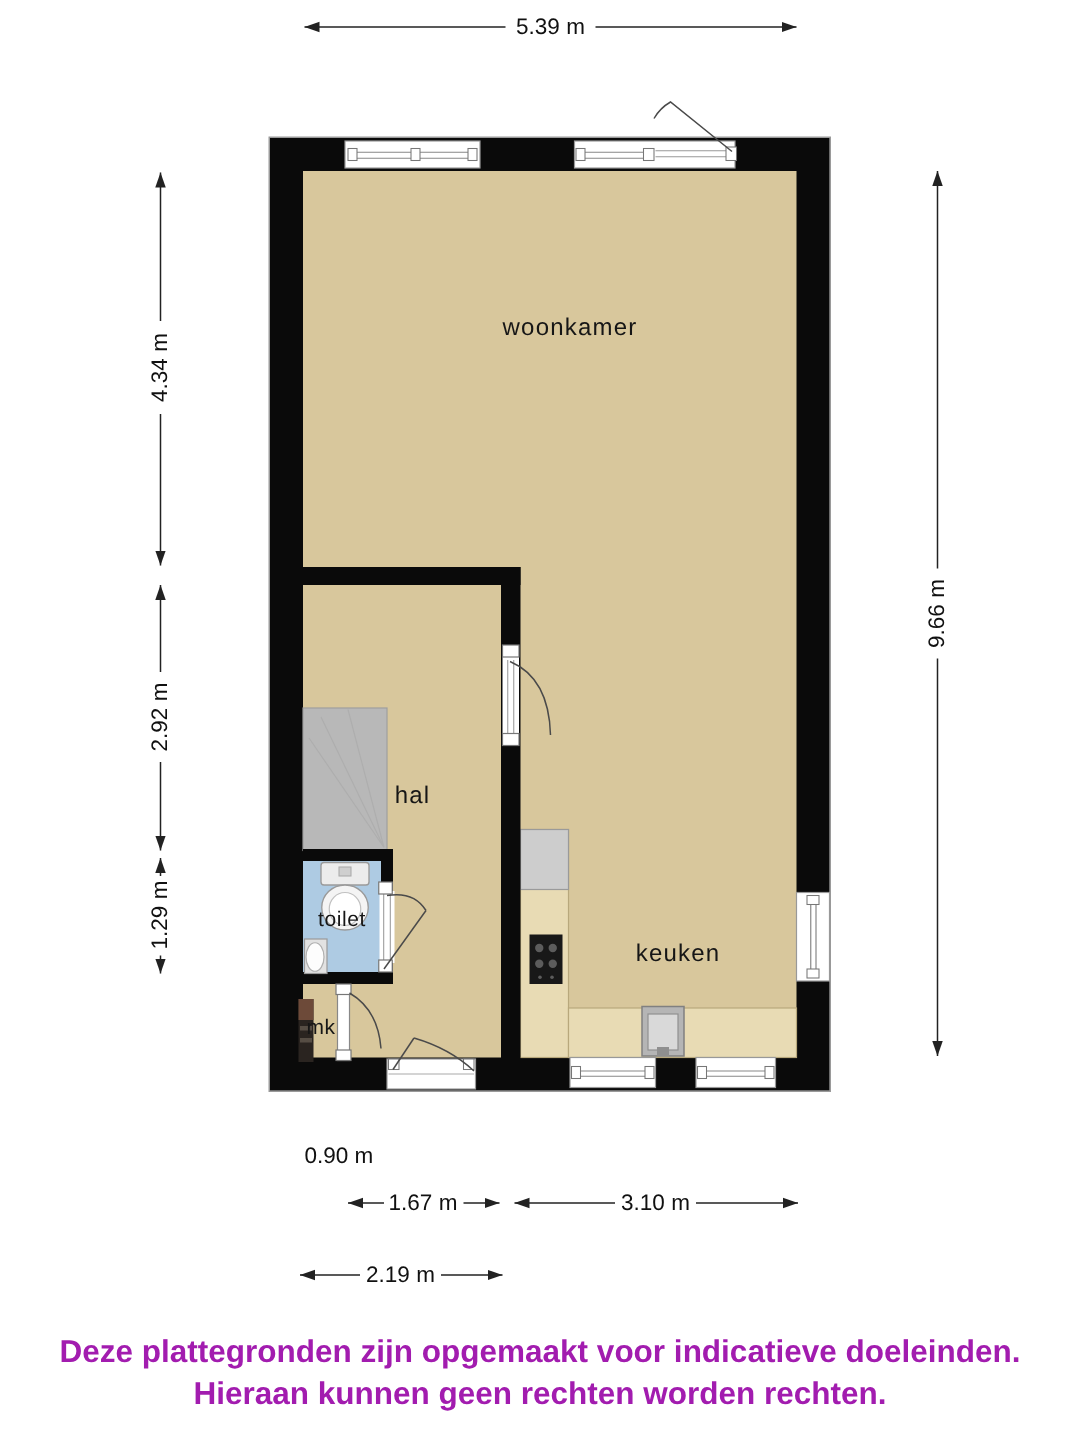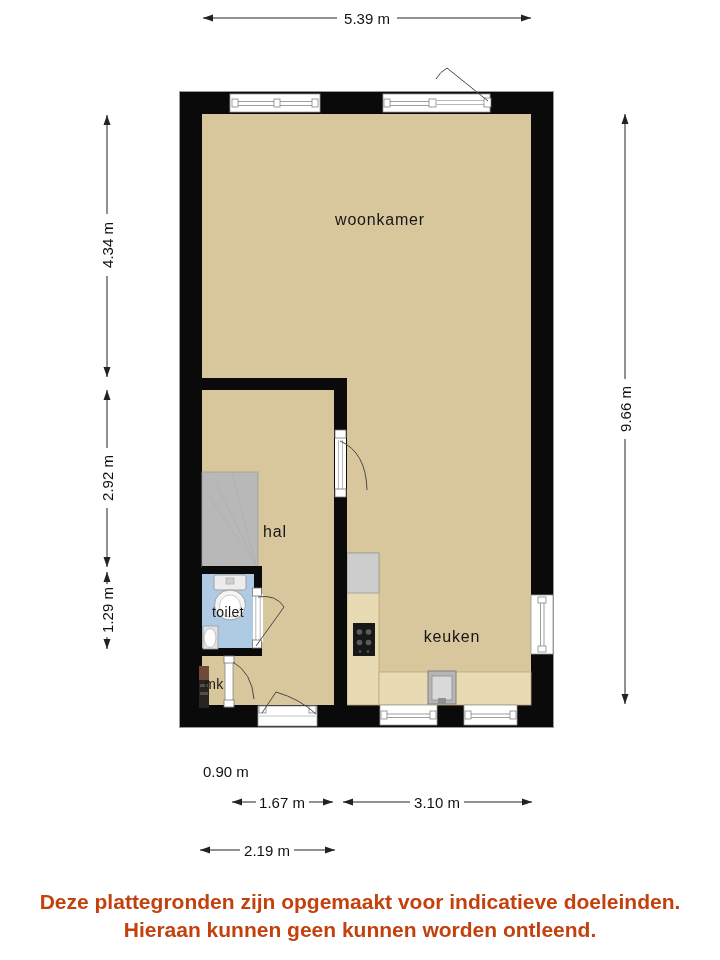--- a/index.html
+++ b/index.html
@@ -4,21 +4,21 @@
 <style>
   html,body{margin:0;padding:0;background:#ffffff;}
   .canvas{position:relative;width:720px;height:960px;background:#fff;overflow:hidden;
           font-family:"Liberation Sans",sans-serif;}
   .plan-svg{position:absolute;left:0;top:0;}
   svg text{font-family:"Liberation Sans",sans-serif;fill:#161616;}
   .room-label{font-size:16px;letter-spacing:0.8px;}
   .room-label-sm{font-size:14px;letter-spacing:0.4px;}
   .dim-text{font-size:15px;fill:#111;}
   .footer{position:absolute;left:0;top:888px;width:720px;text-align:center;
-          font-weight:bold;font-size:21px;color:#c2410c;line-height:28px;}
+          font-weight:bold;font-size:21px;color:#a21caf;line-height:28px;}
 </style>
 </head>
 <body>
 
 <div class="canvas">
 
 <svg class="plan-svg" width="720" height="960" viewBox="0 0 720 960">
   <defs>
     <marker id="arrE" markerWidth="11" markerHeight="8" refX="10" refY="4" orient="auto">
       <path d="M0,0.5 L10,4 L0,7.5 z" fill="#222"></path>
@@ -202,16 +202,16 @@
   </g>
   <g>
     <line x1="200" y1="850" x2="335" y2="850" stroke="#222" stroke-width="1" marker-start="url(#arrS)" marker-end="url(#arrE)"></line>
     <rect x="240" y="839" width="54" height="21" fill="#ffffff"></rect>
     <text class="dim-text" x="267" y="850" text-anchor="middle" dominant-baseline="central">2.19 m</text>
   </g>
 </svg>
 
 <div class="footer">
   <div>Deze plattegronden zijn opgemaakt voor indicatieve doeleinden.</div>
-  <div>Hieraan kunnen geen kunnen worden ontleend.</div>
+  <div>Hieraan kunnen geen rechten worden rechten.</div>
 </div>
 
 </div>
 
 </body></html>

